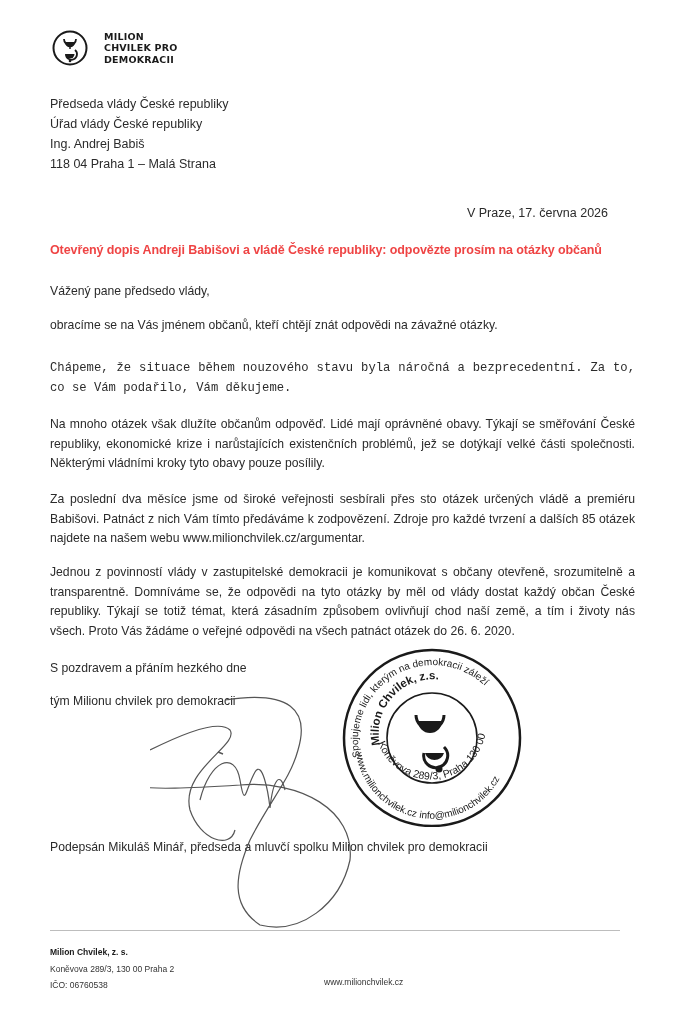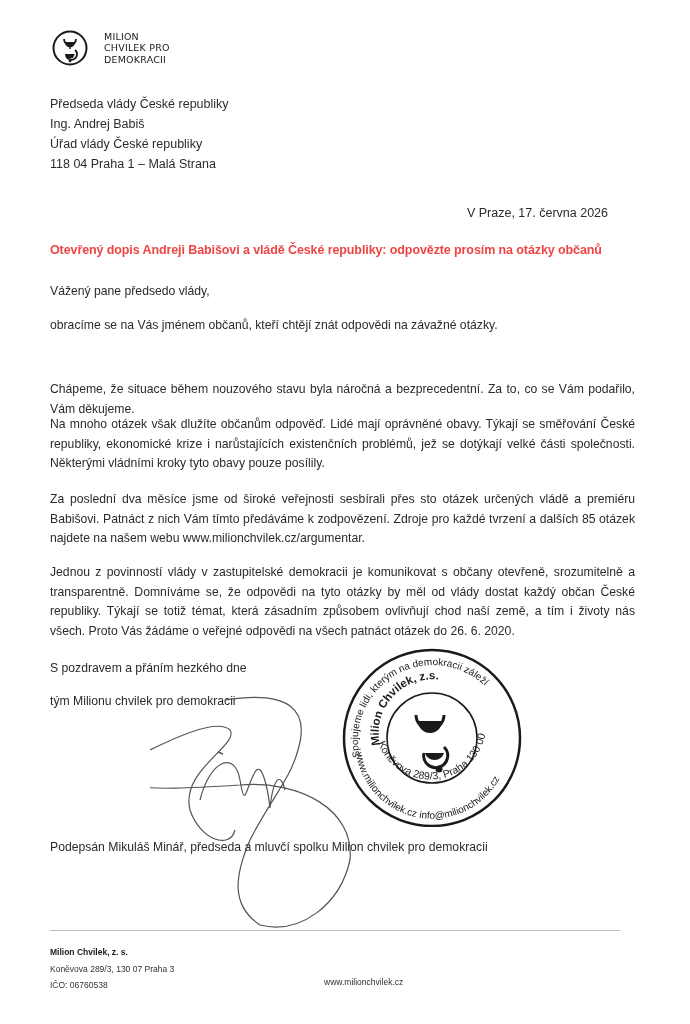--- a/index.html
+++ b/index.html
@@ -2,35 +2,35 @@
 <html><head>
   <meta charset="utf-8">
   <style>
     html, body { margin: 0; padding: 0; background: #ffffff; }
     body {
       width: 690px; height: 1024px; position: relative; overflow: hidden;
       font-family: "Liberation Sans", sans-serif; color: #222;
     }
     .logo { position: absolute; left: 52px; top: 30px; display: flex; align-items: center; }
     .logo-mark { width: 36px; height: 36px; }
-    .logo-text { margin-left: 16px; font-family: "DejaVu Sans", sans-serif; font-weight: normal;
+    .logo-text { margin-left: 16px; font-family: "DejaVu Sans", sans-serif; font-weight: bold;
       font-size: 9.5px; line-height: 11.5px; letter-spacing: 0.2px; color: #1a1a1a; }
     .logo-text div { white-space: nowrap; }
 
     .addr { position: absolute; left: 50px; top: 94px; font-size: 12.5px; line-height: 20px; color: #2b2b2b; }
     .addr div { white-space: nowrap; }
 
     .date { position: absolute; right: 82px; top: 206px; font-size: 12.5px; color: #2b2b2b; }
 
     .subject { position: absolute; left: 50px; top: 243px; font-size: 12.5px; font-weight: bold; color: #ef4444; white-space: nowrap; letter-spacing: -0.1px; }
 
     .body-text { position: absolute; left: 50px; width: 585px; font-size: 12.2px; line-height: 19.5px; color: #2b2b2b; text-align: justify; }
     .p-salutation { top: 282px; }
     .p1 { top: 316px; }
-    .p2 { top: 380px; }
+    .p2 { top: 359px; font-family: Liberation Mono, monospace; }
     .p3 { top: 415px; }
     .p4 { top: 490px; }
     .p5 { top: 563px; }
     .p-closing { top: 651px; margin-top: 8px; }
     .p-team { top: 692px; }
     .p-signed { top: 838px; }
 
     .stamp { position: absolute; left: 336px; top: 645px; width: 192px; height: 182px; }
     .signature { position: absolute; left: 150px; top: 690px; width: 300px; height: 240px; pointer-events: none; }
 
@@ -55,22 +55,22 @@
   </svg>
   <div class="logo-text">
     <div>MILION</div>
     <div>CHVILEK PRO</div>
     <div>DEMOKRACII</div>
   </div>
 </div>
 
 <div class="addr">
   <div>Předseda vlády České republiky</div>
+  <div>Úřad vlády České republiky</div>
   <div>Ing. Andrej Babiš</div>
-  <div>Úřad vlády České republiky</div>
   <div>118 04 Praha 1 – Malá Strana</div>
 </div>
 
 <div class="date">V Praze, 17. června 2026</div>
 
 <div class="subject">Otevřený dopis Andreji Babišovi a vládě České republiky: odpovězte prosím na otázky občanů</div>
 
 <div class="body-text p-salutation">Vážený pane předsedo vlády,</div>
 <div class="body-text p1">obracíme se na Vás jménem občanů, kteří chtějí znát odpovědi na závažné otázky.</div>
 <div class="body-text p2">Chápeme, že situace během nouzového stavu byla náročná a bezprecedentní. Za to, co se Vám podařilo, Vám děkujeme.</div>
@@ -115,16 +115,16 @@
   <path d="M 75 10 C 140 0, 160 20, 148 60 C 140 90, 120 110, 100 150 C 85 185, 80 215, 110 235 C 150 245, 190 215, 200 170 C 205 120, 150 90, 90 95 C 40 98, 0 100, -10 96" fill="none" stroke="#555" stroke-width="1.2"></path>
   <path d="M 0 60 C 40 40, 70 30, 80 40 C 90 55, 30 80, 40 120 C 50 150, 80 160, 85 140" fill="none" stroke="#555" stroke-width="1.2"></path>
   <path d="M 50 110 C 60 70, 85 60, 90 90 C 95 120, 95 100, 105 82 C 112 70, 118 100, 120 118 C 123 90, 130 80, 135 100" fill="none" stroke="#555" stroke-width="1.2"></path>
   <path d="M 68 62 l 5 2" stroke="#555" stroke-width="1.4"></path>
 </svg>
 
 <div class="divider"></div>
 
 <div class="footer">
   <div class="org">Milion Chvilek, z. s.</div>
-  <div>Koněvova 289/3, 130 07 Praha 3</div>
+  <div>Koněvova 289/3, 130 00 Praha 2</div>
   <div>IČO: 06760538</div>
 </div>
 <div class="footer-web">www.milionchvilek.cz</div>
 
 </body></html>

